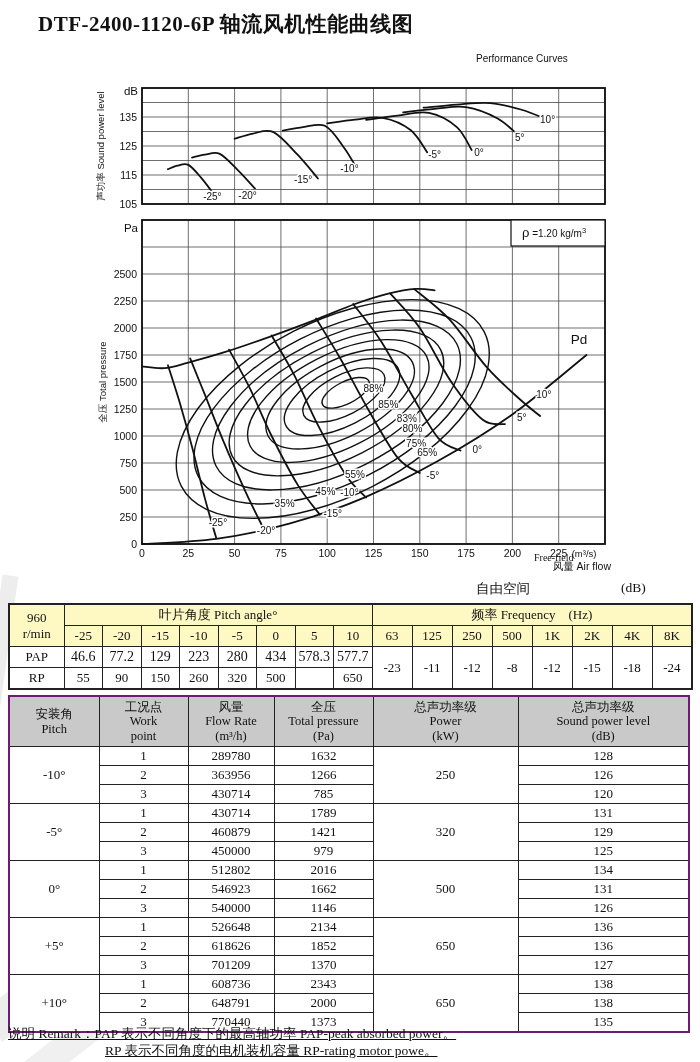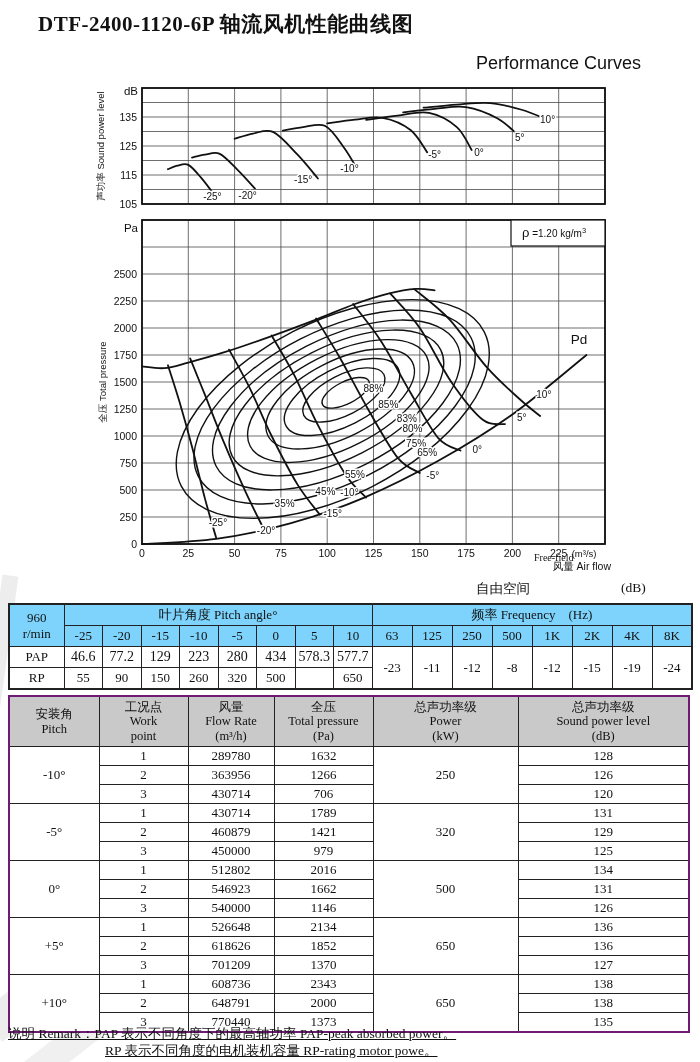--- a/index.html
+++ b/index.html
@@ -1,31 +1,31 @@
 <!DOCTYPE html>
 <html><head>
 <meta charset="utf-8">
 <style>
   html,body{margin:0;padding:0;background:#fff;}
   .page{position:relative;width:700px;height:1062px;background:#fff;overflow:hidden;
         font-family:"Liberation Serif",serif;color:#111;padding-left:25px;}
   .wm{position:absolute;z-index:0;}
   .title{position:absolute;left:38px;top:10px;font-size:21px;font-weight:bold;letter-spacing:.5px;z-index:2;}
-  .subtitle{position:absolute;left:476px;top:53px;font-family:"Liberation Sans",sans-serif;font-size:18px;z-index:2;}
+  .subtitle{position:absolute;left:476px;top:53px;font-family:"Liberation Sans",sans-serif;font-size:10px;z-index:2;}
   svg.charts{position:absolute;left:0;top:0;z-index:1;}
   .cap-left{position:absolute;left:8px;top:580px;font-size:13.5px;z-index:2;}
   .cap-right-cn{position:absolute;left:455px;top:580px;font-size:13.5px;z-index:2;margin-left:21px;}
   .cap-right-en{position:absolute;left:534px;top:552px;font-size:10px;z-index:2;}
   .cap-right-unit{position:absolute;left:621px;top:580px;font-size:13.5px;z-index:2;}
   table{border-collapse:collapse;table-layout:fixed;background:#fff;z-index:2;}
   td,th{border:1px solid #222;text-align:center;vertical-align:middle;
         font-family:"Liberation Serif",serif;font-weight:normal;padding:0;overflow:hidden;}
   .pt{position:absolute;left:8px;top:603px;width:683px;border:2px solid #222;}
   .pt td,.pt th{font-size:13px;height:20px;}
-  .pt .hdr{background:#7dd3fc;margin-top:12px;}
+  .pt .hdr{background:#fef9c3;margin-top:12px;}
   .pt .num{font-size:14px;text-align:center;}
   .mt{position:absolute;left:8px;top:695px;width:681px;border:2px solid #701a75;}
   .mt th{background:#c9c9c9;font-size:12.5px;line-height:14.5px;height:49px;}
   .mt td{font-size:13px;height:18px;line-height:18px;}
   .remark{position:absolute;left:8px;top:1026px;font-size:13.5px;line-height:16.5px;z-index:2;text-decoration:underline;}
   .remark .l2{padding-left:97px;}
 </style>
 </head>
 <body>
 
@@ -246,21 +246,21 @@
           <td class="num">280</td>
           <td class="num">434</td>
           <td class="num">578.3</td>
           <td class="num">577.7</td>
           <td rowspan="2">-23</td>
           <td rowspan="2">-11</td>
           <td rowspan="2">-12</td>
           <td rowspan="2">-8</td>
           <td rowspan="2">-12</td>
           <td rowspan="2">-15</td>
-          <td rowspan="2">-19</td>
+          <td rowspan="2">-18</td>
           <td rowspan="2">-24</td>
         </tr>
         <tr>
           <td>RP</td>
           <td>55</td>
           <td>90</td>
           <td>150</td>
           <td>260</td>
           <td>320</td>
           <td>500</td>
@@ -297,21 +297,21 @@
         </tr>
         <tr>
           <td>2</td>
           <td>363956</td>
           <td>1266</td>
           <td>126</td>
         </tr>
         <tr>
           <td>3</td>
           <td>430714</td>
-          <td>706</td>
+          <td>785</td>
           <td>120</td>
         </tr>
         <tr>
           <td rowspan="3">-5°</td>
           <td>1</td>
           <td>430714</td>
           <td>1789</td>
           <td rowspan="3">320</td>
           <td>131</td>
         </tr>

